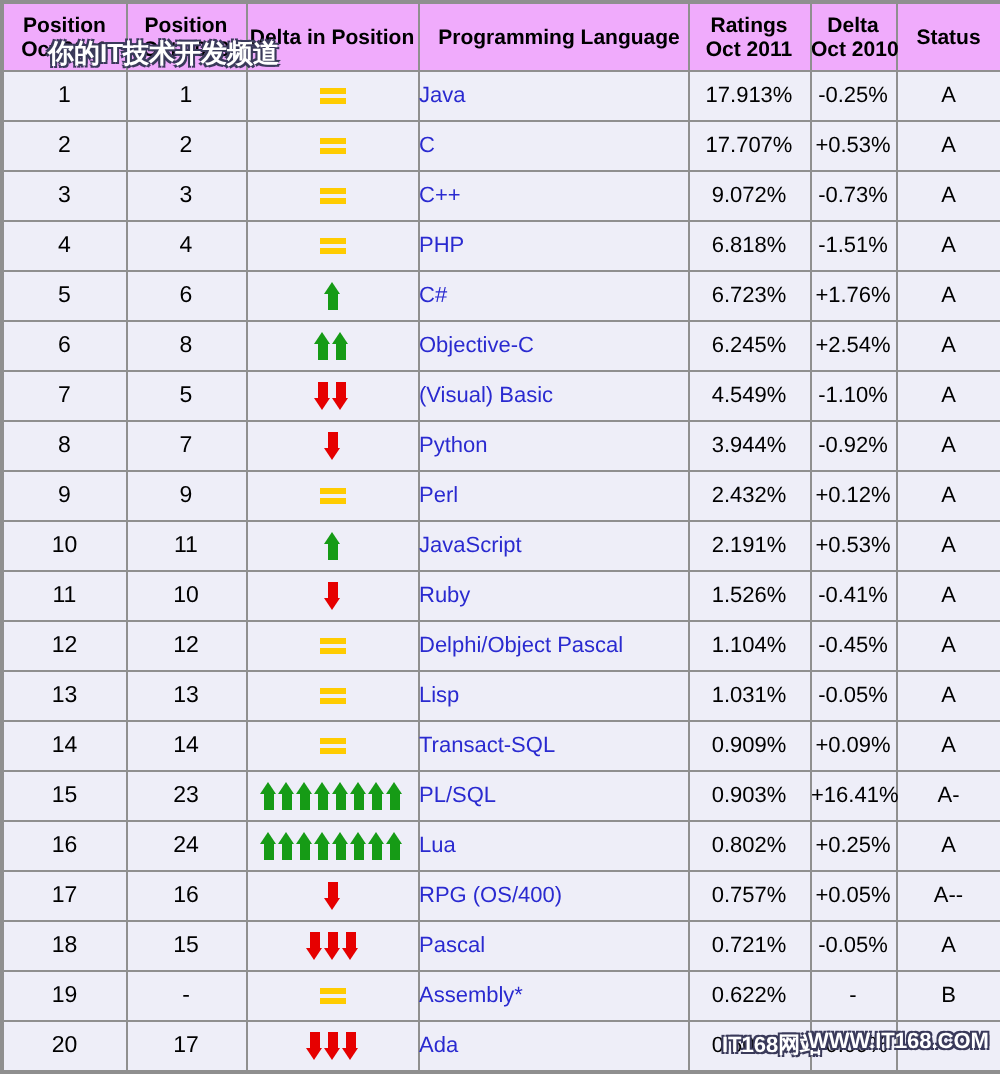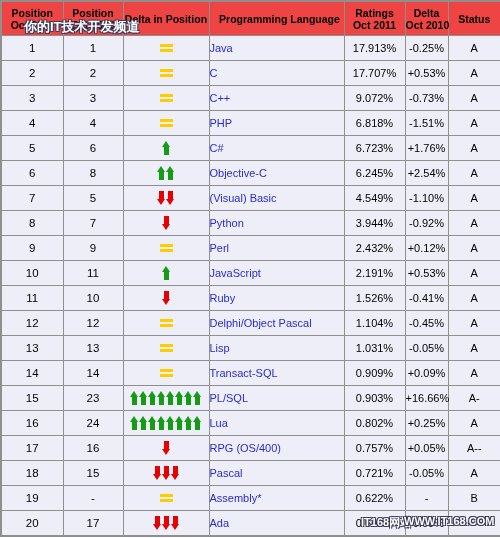--- a/index.html
+++ b/index.html
@@ -18,21 +18,21 @@
     border:2px solid #8f8f8f;
   }
   table.tiobe td, table.tiobe th{
     border:1px solid #8f8f8f;
     padding:0;
     vertical-align:middle;
   }
 
   
   thead th{
-    background:#ef4444;
+    background:#f0abfc;
     color:#000000;
     font-size:10.5px;
     font-weight:bold;
     text-align:center;
     height:33px;
     line-height:12px;
     padding:0 2px;
   }
   thead th.lang{ text-align:center; padding-left:6px; }
   thead th .l1, thead th .l2{display:block;white-space:nowrap;}
@@ -405,21 +405,21 @@
                 <b></b>
                 <i></i>
               </span>
               <span class="ar up">
                 <b></b>
                 <i></i>
               </span>
             </span></td>
           <td class="lang">PL/SQL</td>
           <td class="num">0.903%</td>
-          <td class="num">+16.66%</td>
+          <td class="num">+16.41%</td>
           <td>A-</td>
         </tr>
         <tr>
           <td class="pos">16</td>
           <td class="pos">24</td>
           <td class="delta-pos"><span class="glyphs">
               <span class="ar up">
                 <b></b>
                 <i></i>
               </span>

